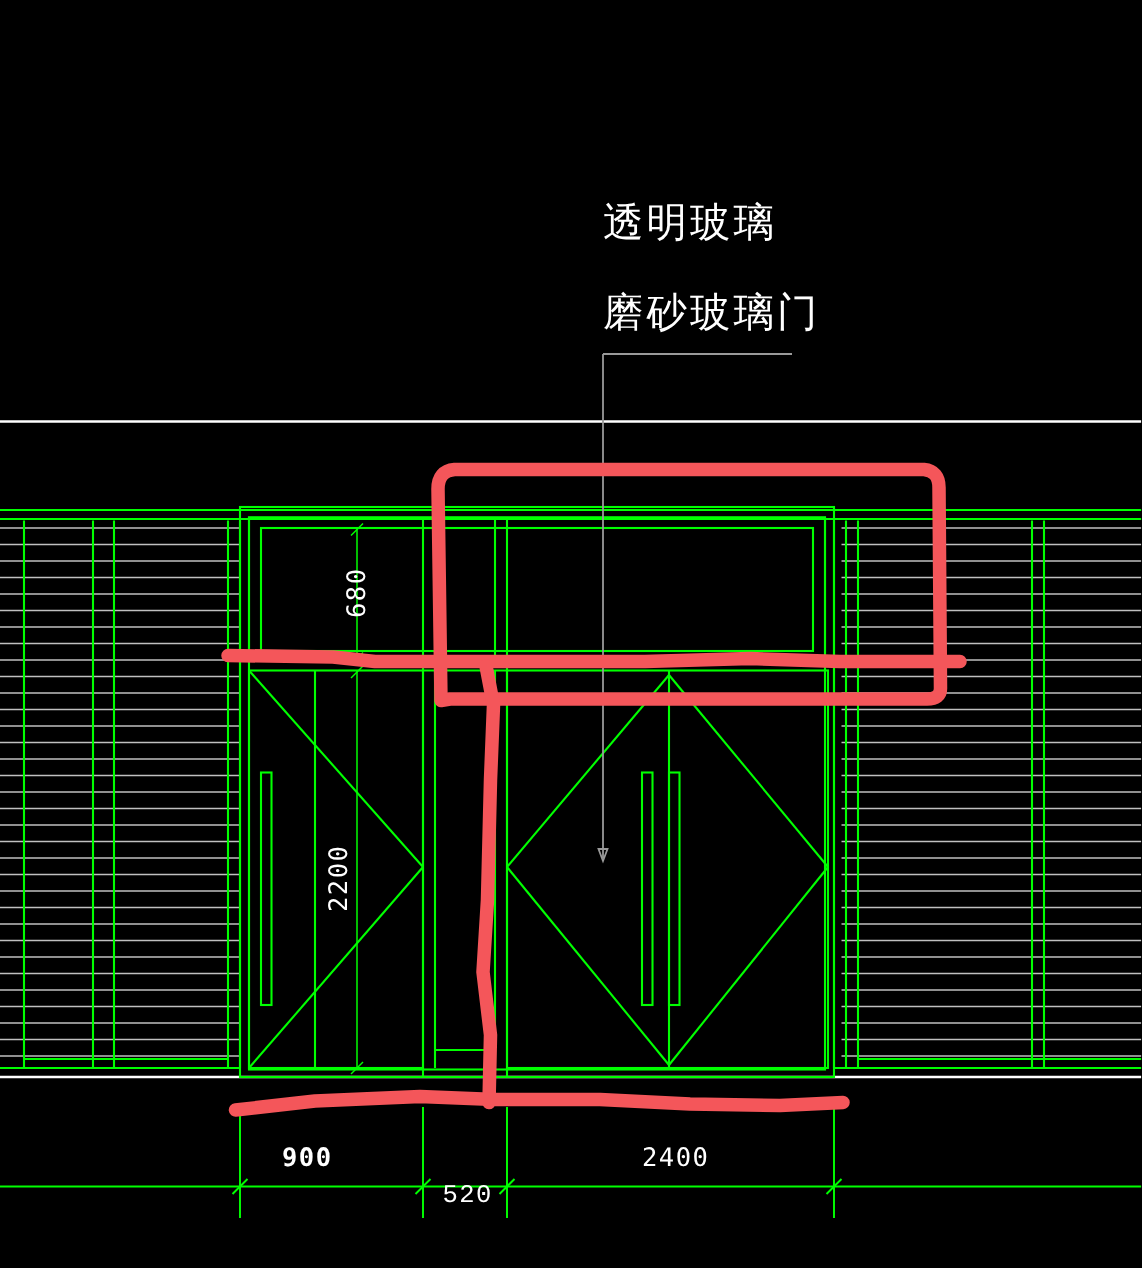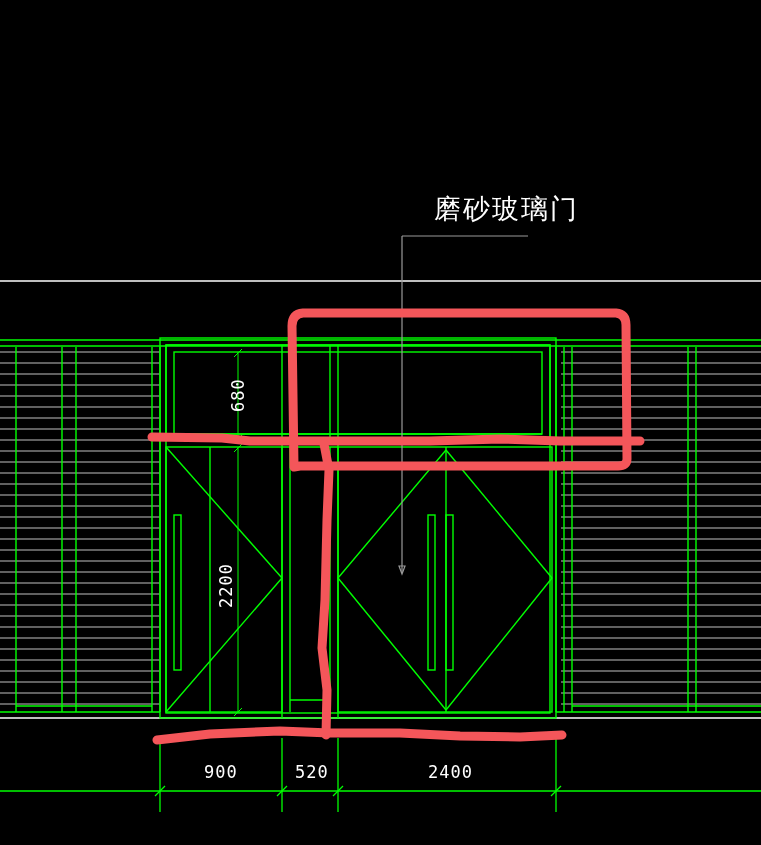--- a/index.html
+++ b/index.html
@@ -203,26 +203,27 @@
 
       <path d="M152 437 L222 438 L250 441 L320 441 L430 441 L500 439 L560 441 L640 441"></path>
 
       <path d="M324 444 L329 470 L327 520 L325 600 L322 648 L327 690 L326 735"></path>
 
       <path d="M157 740 L210 734 L280 731 L330 733 L400 733 L460 736 L520 737 L562 735"></path>
     </g>
 
   </svg>
 
-
-  <div class="label cjk" style="left:402px;top:194px;margin-left:32px;">磨砂玻璃门</div>
-
-  <div class="dim" style="left:204px;top:762px;">900</div>
-
-  <div class="dim" style="left:295px;top:762px;">520</div>
+  <div class="label cjk" style="left:402px;top:134px;">透明玻璃</div>
+
+  <div class="label cjk" style="left:402px;top:194px;">磨砂玻璃门</div>
+
+  <div class="dim" style="left:188px;top:762px;font-weight:bold;">900</div>
+
+  <div class="dim" style="left:295px;top:788px;font-family:Liberation Mono, monospace;">520</div>
 
   <div class="dim" style="left:428px;top:762px;">2400</div>
 
   <div class="dim vert" style="left:228px;top:412px;">680</div>
 
   <div class="dim vert" style="left:216px;top:608px;">2200</div>
 
 </div>
 
 </body></html>

